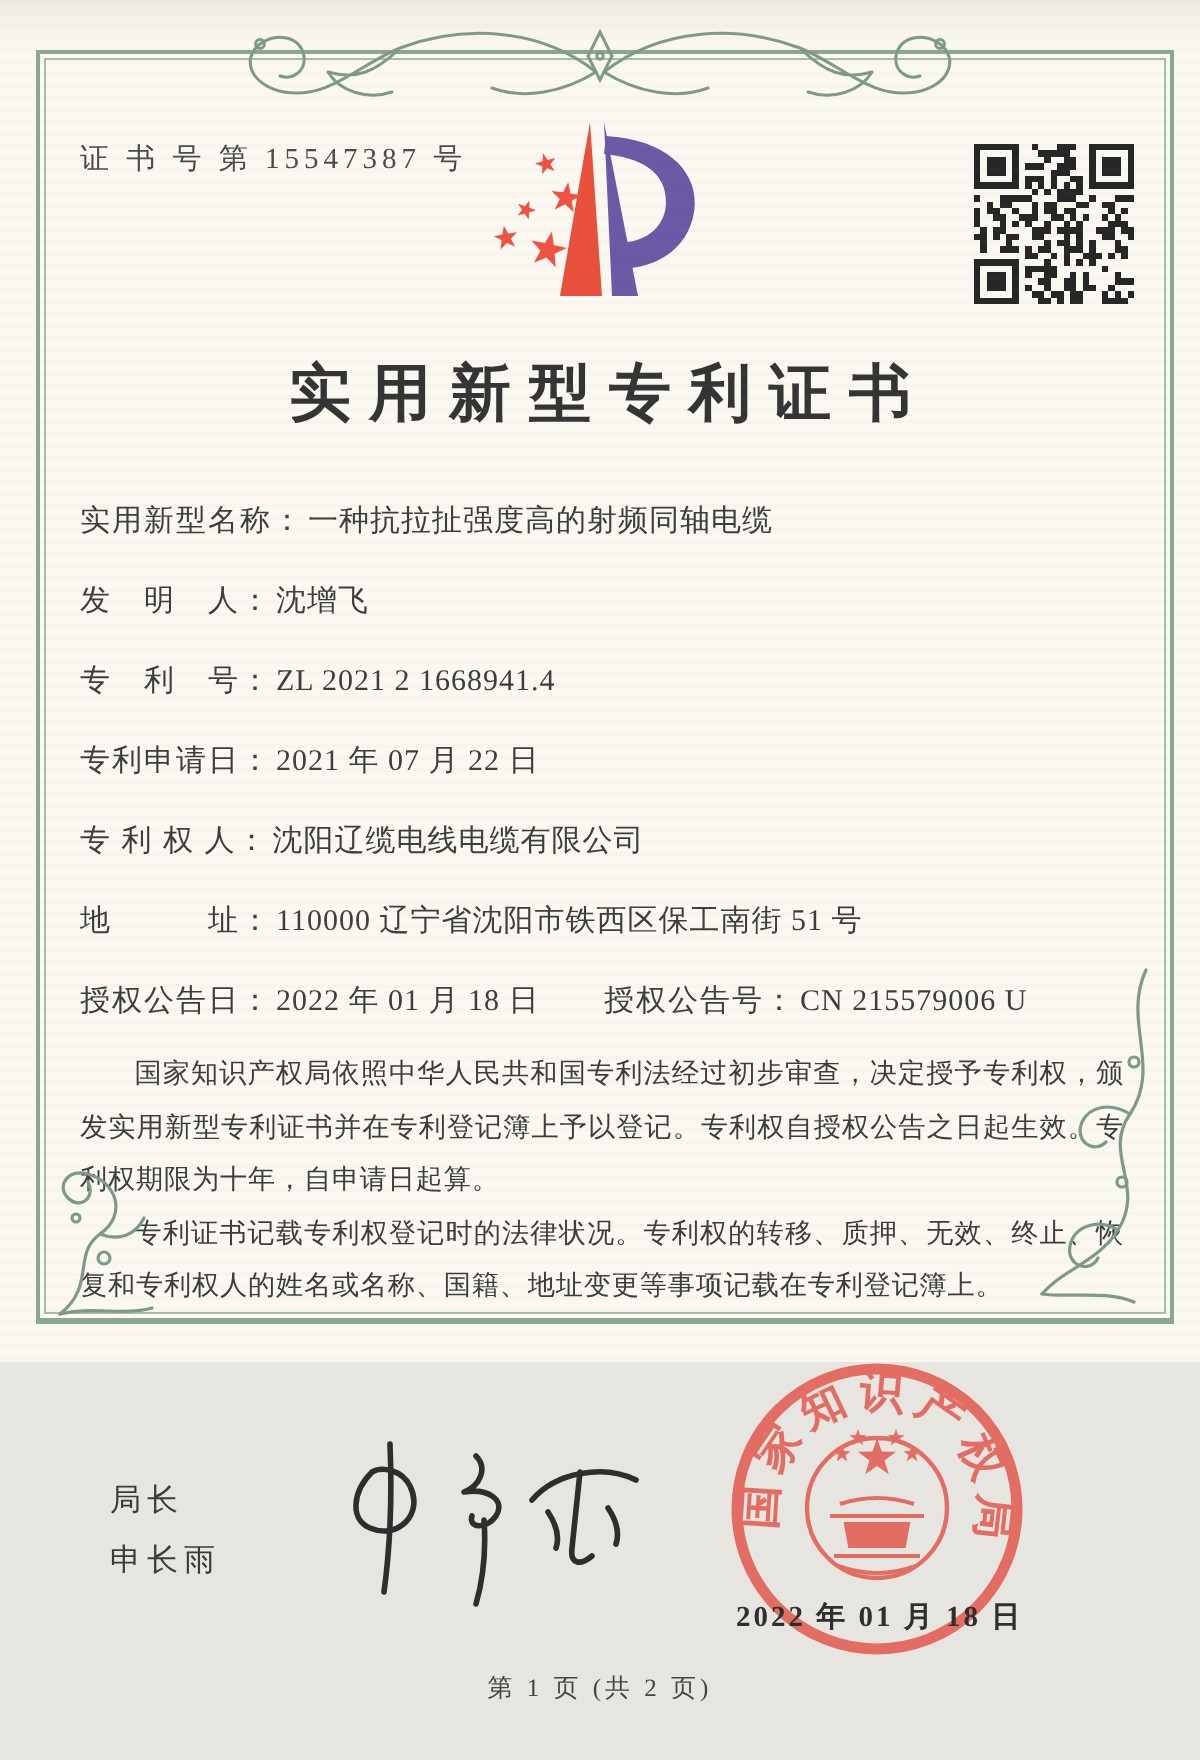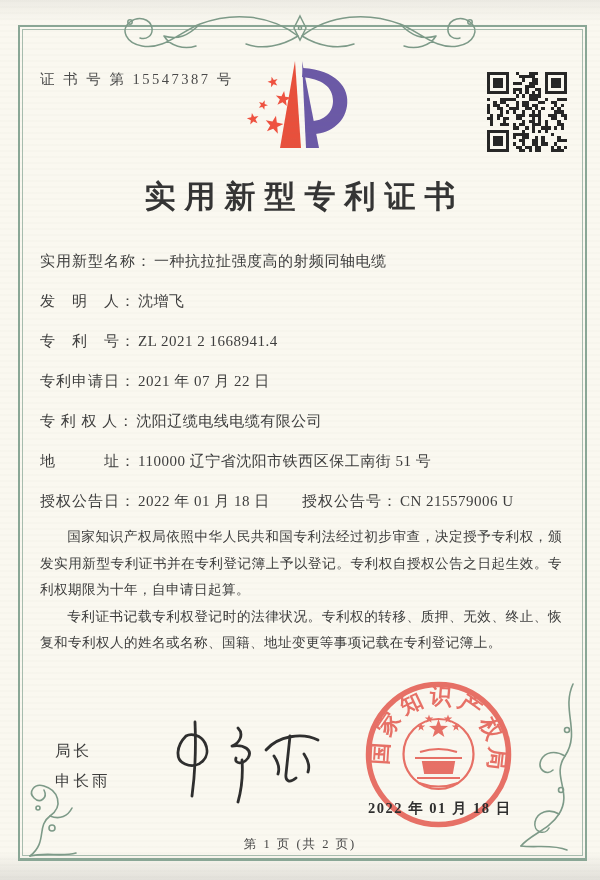--- a/index.html
+++ b/index.html
@@ -3,21 +3,21 @@
 <meta charset="utf-8">
 <style>
   html,body{margin:0;padding:0;}
   body{
     width:600px;height:880px;overflow:hidden;
     background:#e7e5df;
     font-family:"Liberation Serif","DejaVu Serif",serif;
     color:#3a3a3a;
     -webkit-font-smoothing:antialiased;
   }
-  .scene{position:relative;width:600px;height:880px;}
+  .scene{position:relative;width:600px;height:681px;}
   .paper{
     position:absolute;inset:0;
     background:
       linear-gradient(180deg,#edebe4 0px,#faf8f0 22px,#faf8f0 852px,#eceae3 868px,#e2e0da 880px),
       #faf8f0;
   }
   .paper::after{ 
     content:"";position:absolute;inset:0;pointer-events:none;
     background:repeating-linear-gradient(180deg,rgba(120,130,110,0.025) 0 2px,transparent 2px 6px);
   }

